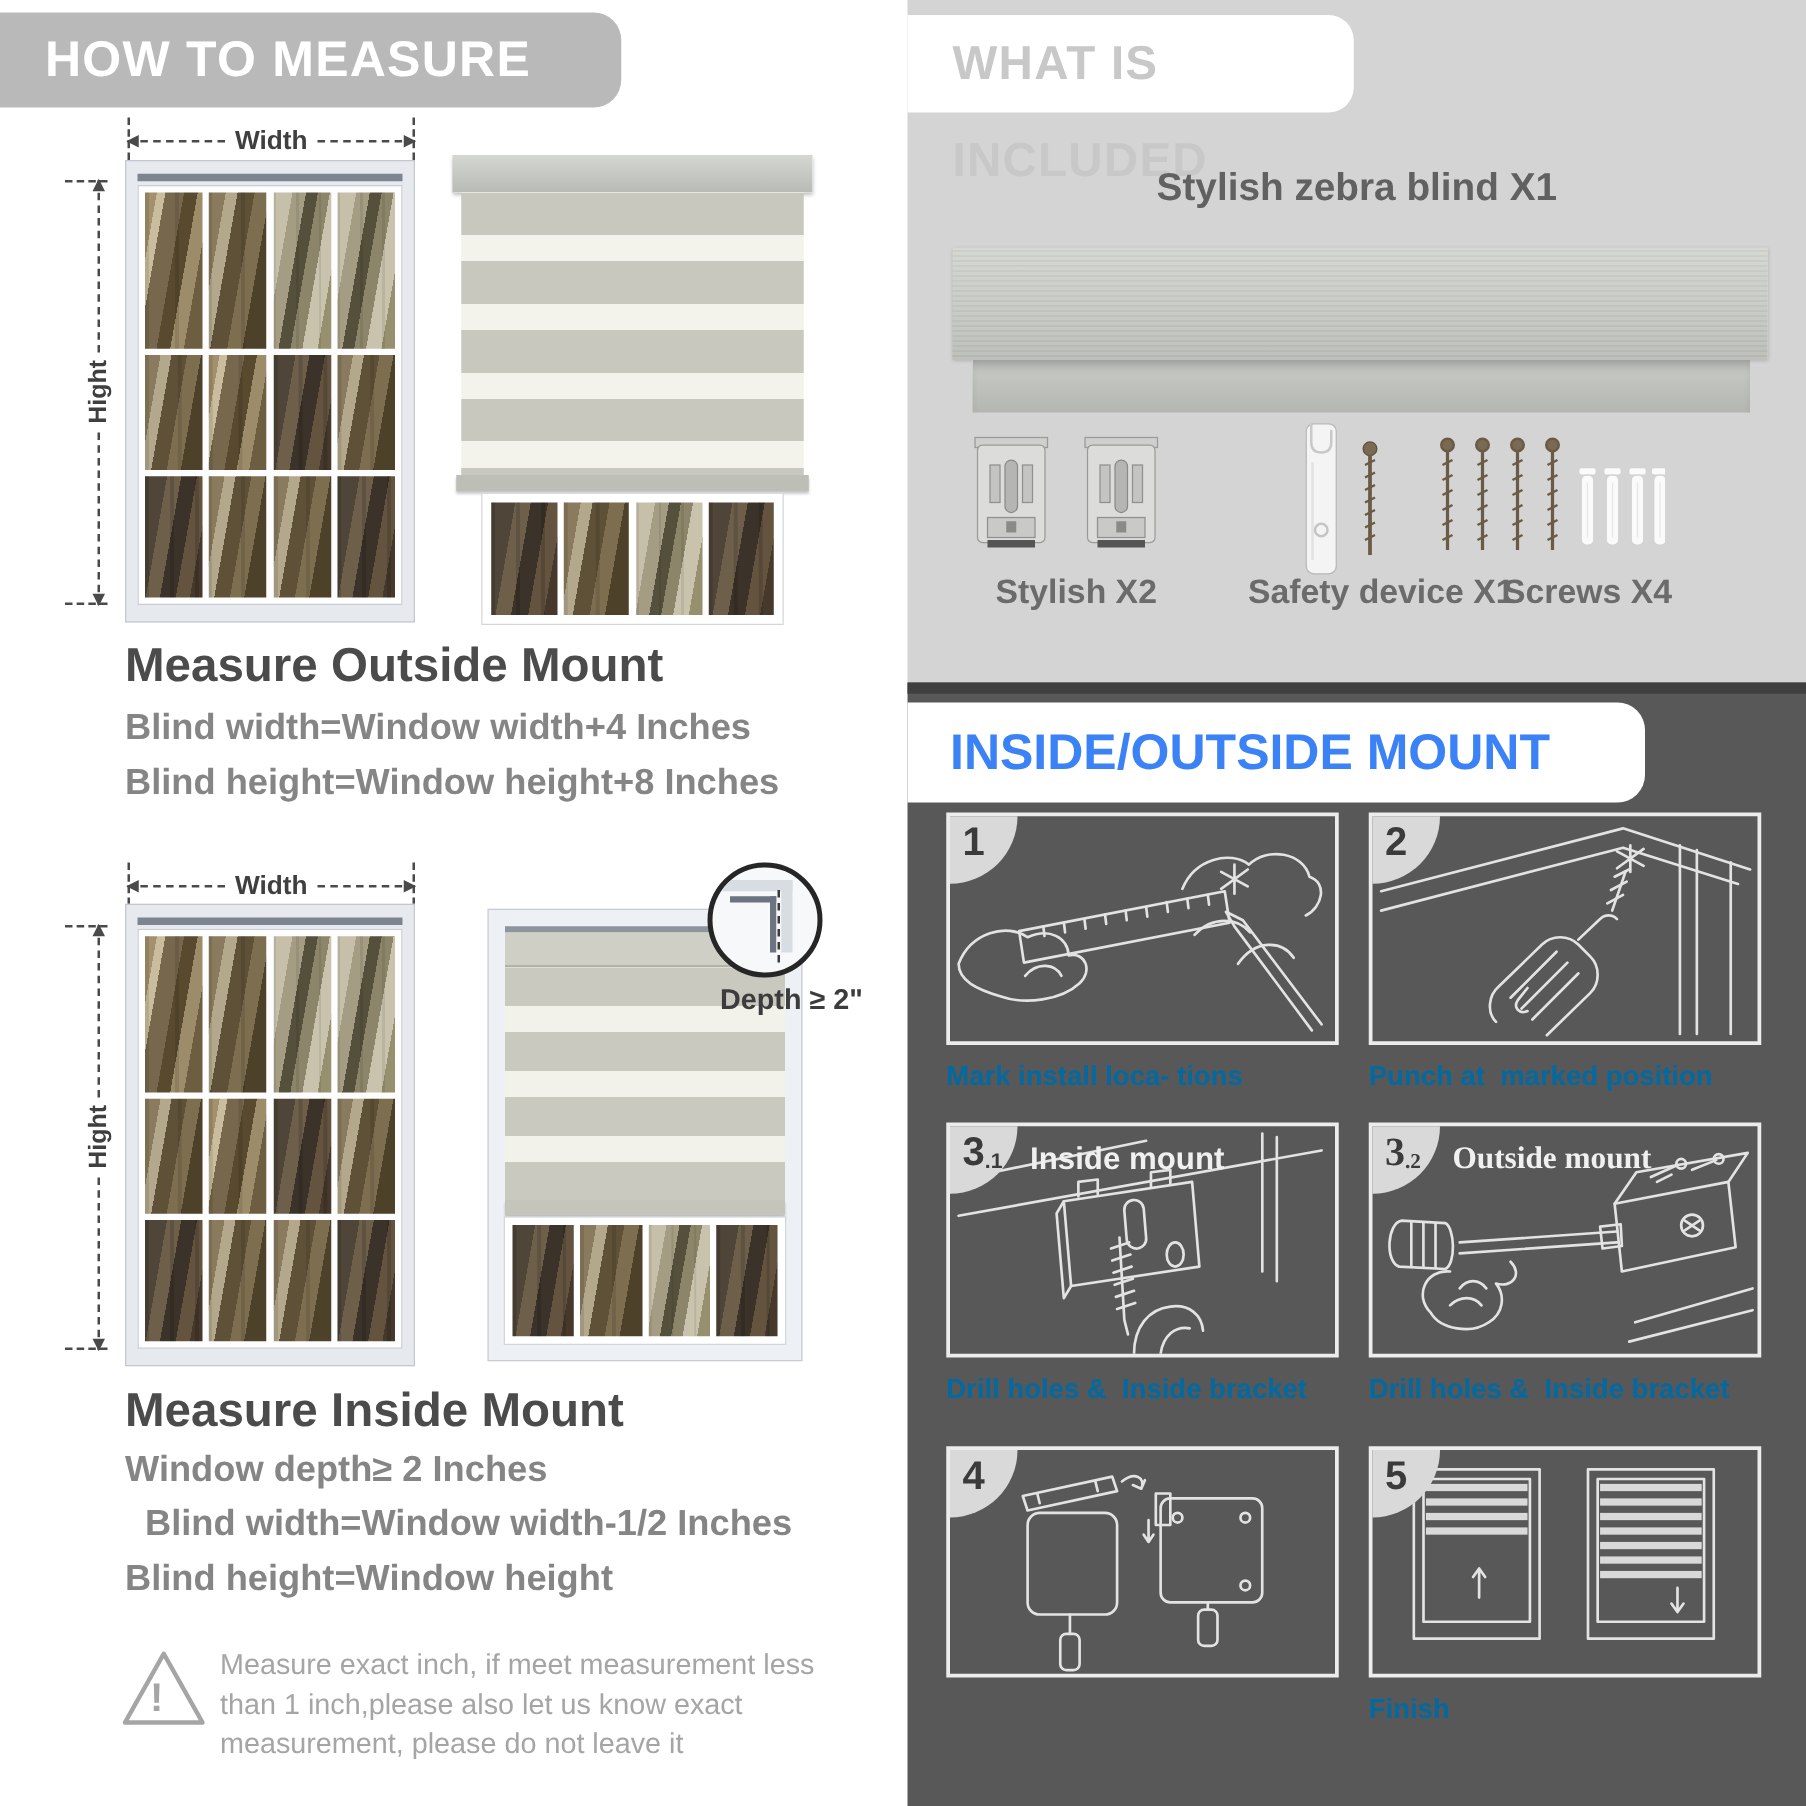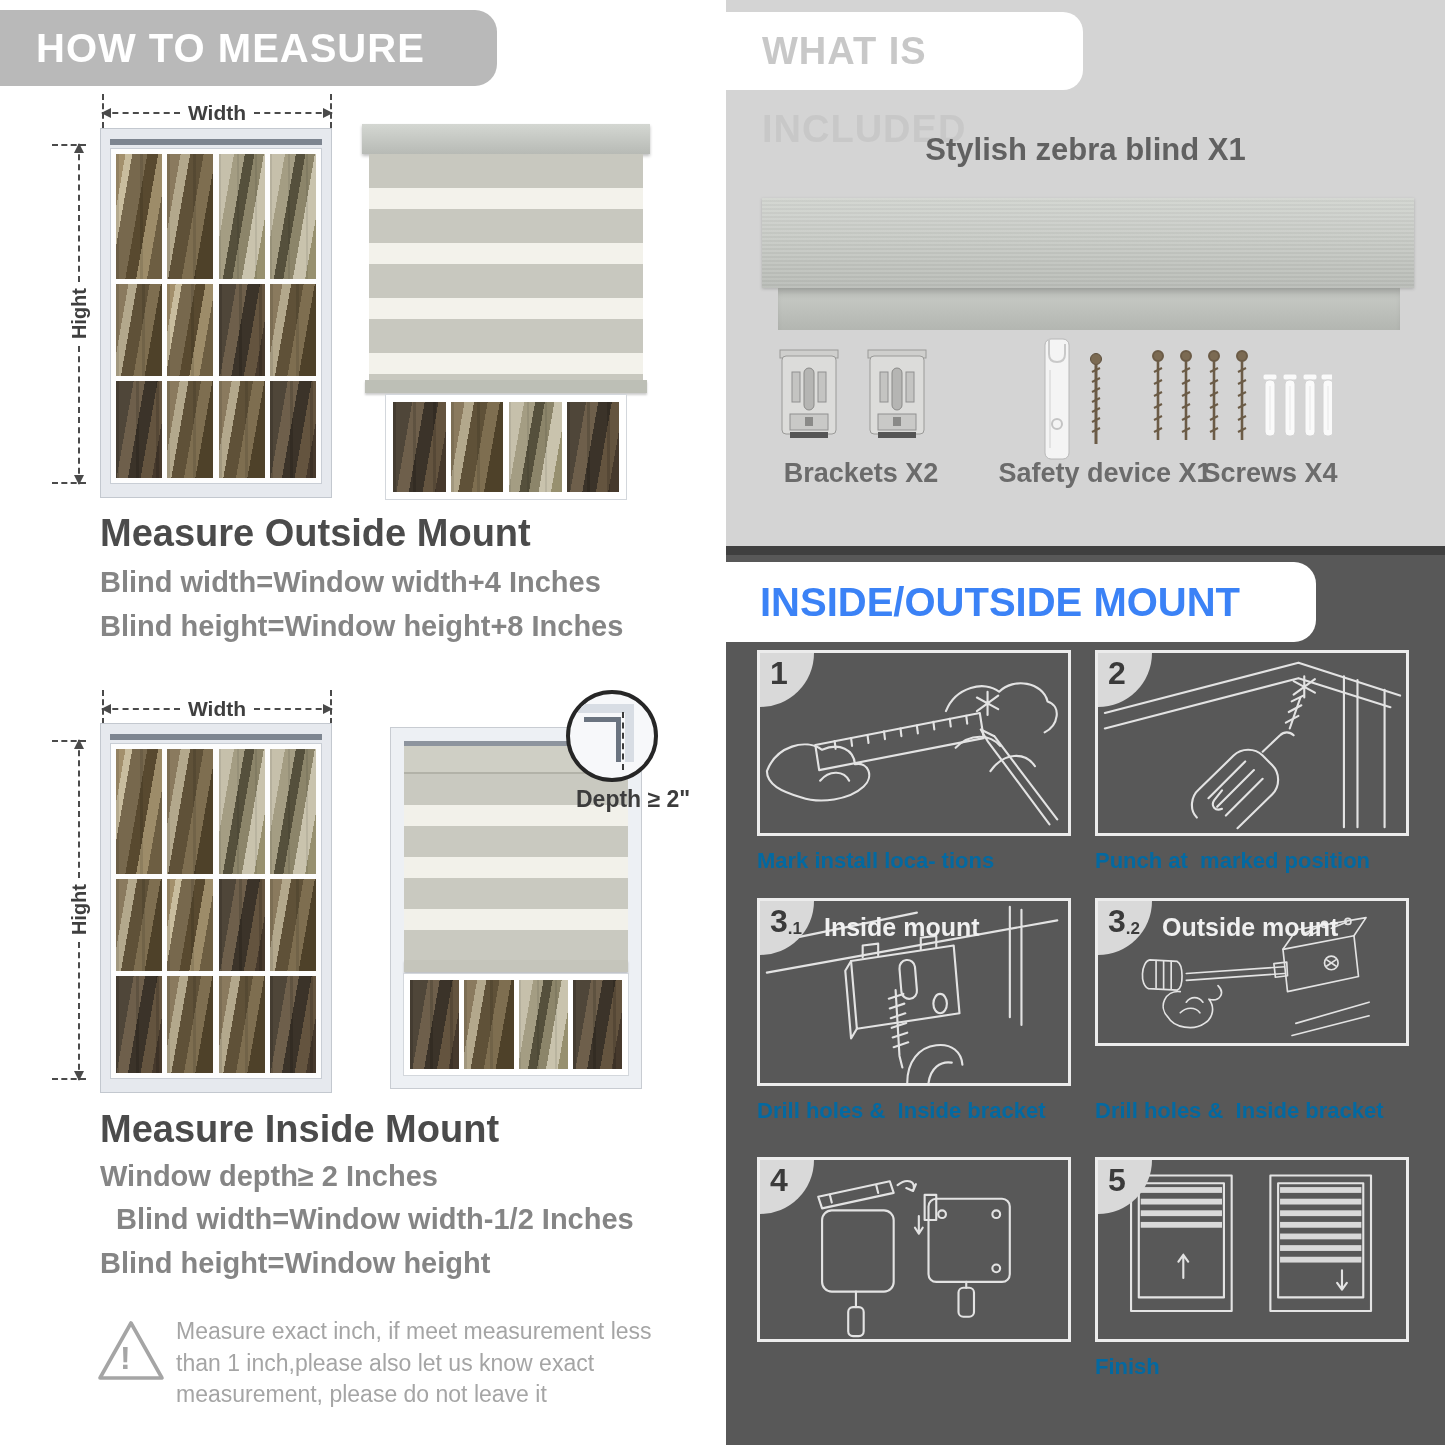--- a/index.html
+++ b/index.html
@@ -335,21 +335,21 @@
           <line x1="0" y1="12" x2="0" y2="56" stroke="#e6e6e6"></line>
         </g>
       <g transform="translate(180,26)">
           <rect x="-7" y="0" width="14" height="6" rx="2"></rect>
           <rect x="-5" y="6" width="10" height="56" rx="4"></rect>
           <line x1="0" y1="12" x2="0" y2="56" stroke="#e6e6e6"></line>
         </g>
     </g>
   </svg>
 
-  <div class="abs item-label" style="left:756px;width:210px;">Brackets X2</div>
+  <div class="abs item-label" style="left:756px;width:210px;">Stylish X2</div>
   <div class="abs item-label" style="left:980px;width:250px;">Safety device X1</div>
   <div class="abs item-label" style="left:1190px;width:160px;">Screws X4</div>
 
   <div class="abs mount"></div>
   <div class="abs mount-strip"></div>
   <div class="abs banner-mount">
     <span>INSIDE/OUTSIDE MOUNT</span>
   </div>
 
   <div class="panel" style="left:757px;top:650px;height:186px;">
@@ -396,21 +396,21 @@
       <path d="M138,92 L142,160 L145,172"></path>
       <path d="M131,101 L146,96 M132,111 L147,106 M133,121 L148,116 M134,131 L149,126 M135,141 L150,136 M136,151 L151,146"></path>
       <path d="M150,188 C150,166 162,151 180,149 C196,147 206,156 207,169"></path>
       <path d="M172,188 C174,173 184,165 196,167"></path>
     </svg>
     <div class="badge"><span class="badge-num">3</span><span class="badge-sub">.1</span></div>
     <div class="panel-title">Inside mount</div>
   </div>
   <div class="caption" style="left:757px;top:1098px;">Drill holes &amp;  Inside bracket</div>
 
-  <div class="panel" style="left:1095px;top:898px;height:148px;">
+  <div class="panel" style="left:1095px;top:898px;height:188px;font-family:Liberation Serif, serif;">
     <svg class="lineart" viewBox="0 0 314 188">
       <path d="M198,64 L292,46 L298,100 L204,120 Z"></path>
       <path d="M198,64 L216,38 L308,22 L292,46"></path>
       <path d="M228,42 L250,32 M233,46 L245,40"></path>
       <circle cx="253" cy="31" r="4"></circle>
       <path d="M262,36 L282,28"></path>
         <circle cx="284" cy="27" r="4"></circle>
       <circle cx="262" cy="82" r="9"></circle>
       <path d="M256,78 L268,86 M268,78 L256,86"></path>
       <path d="M70,96 L200,87 M70,105 L200,96"></path>

